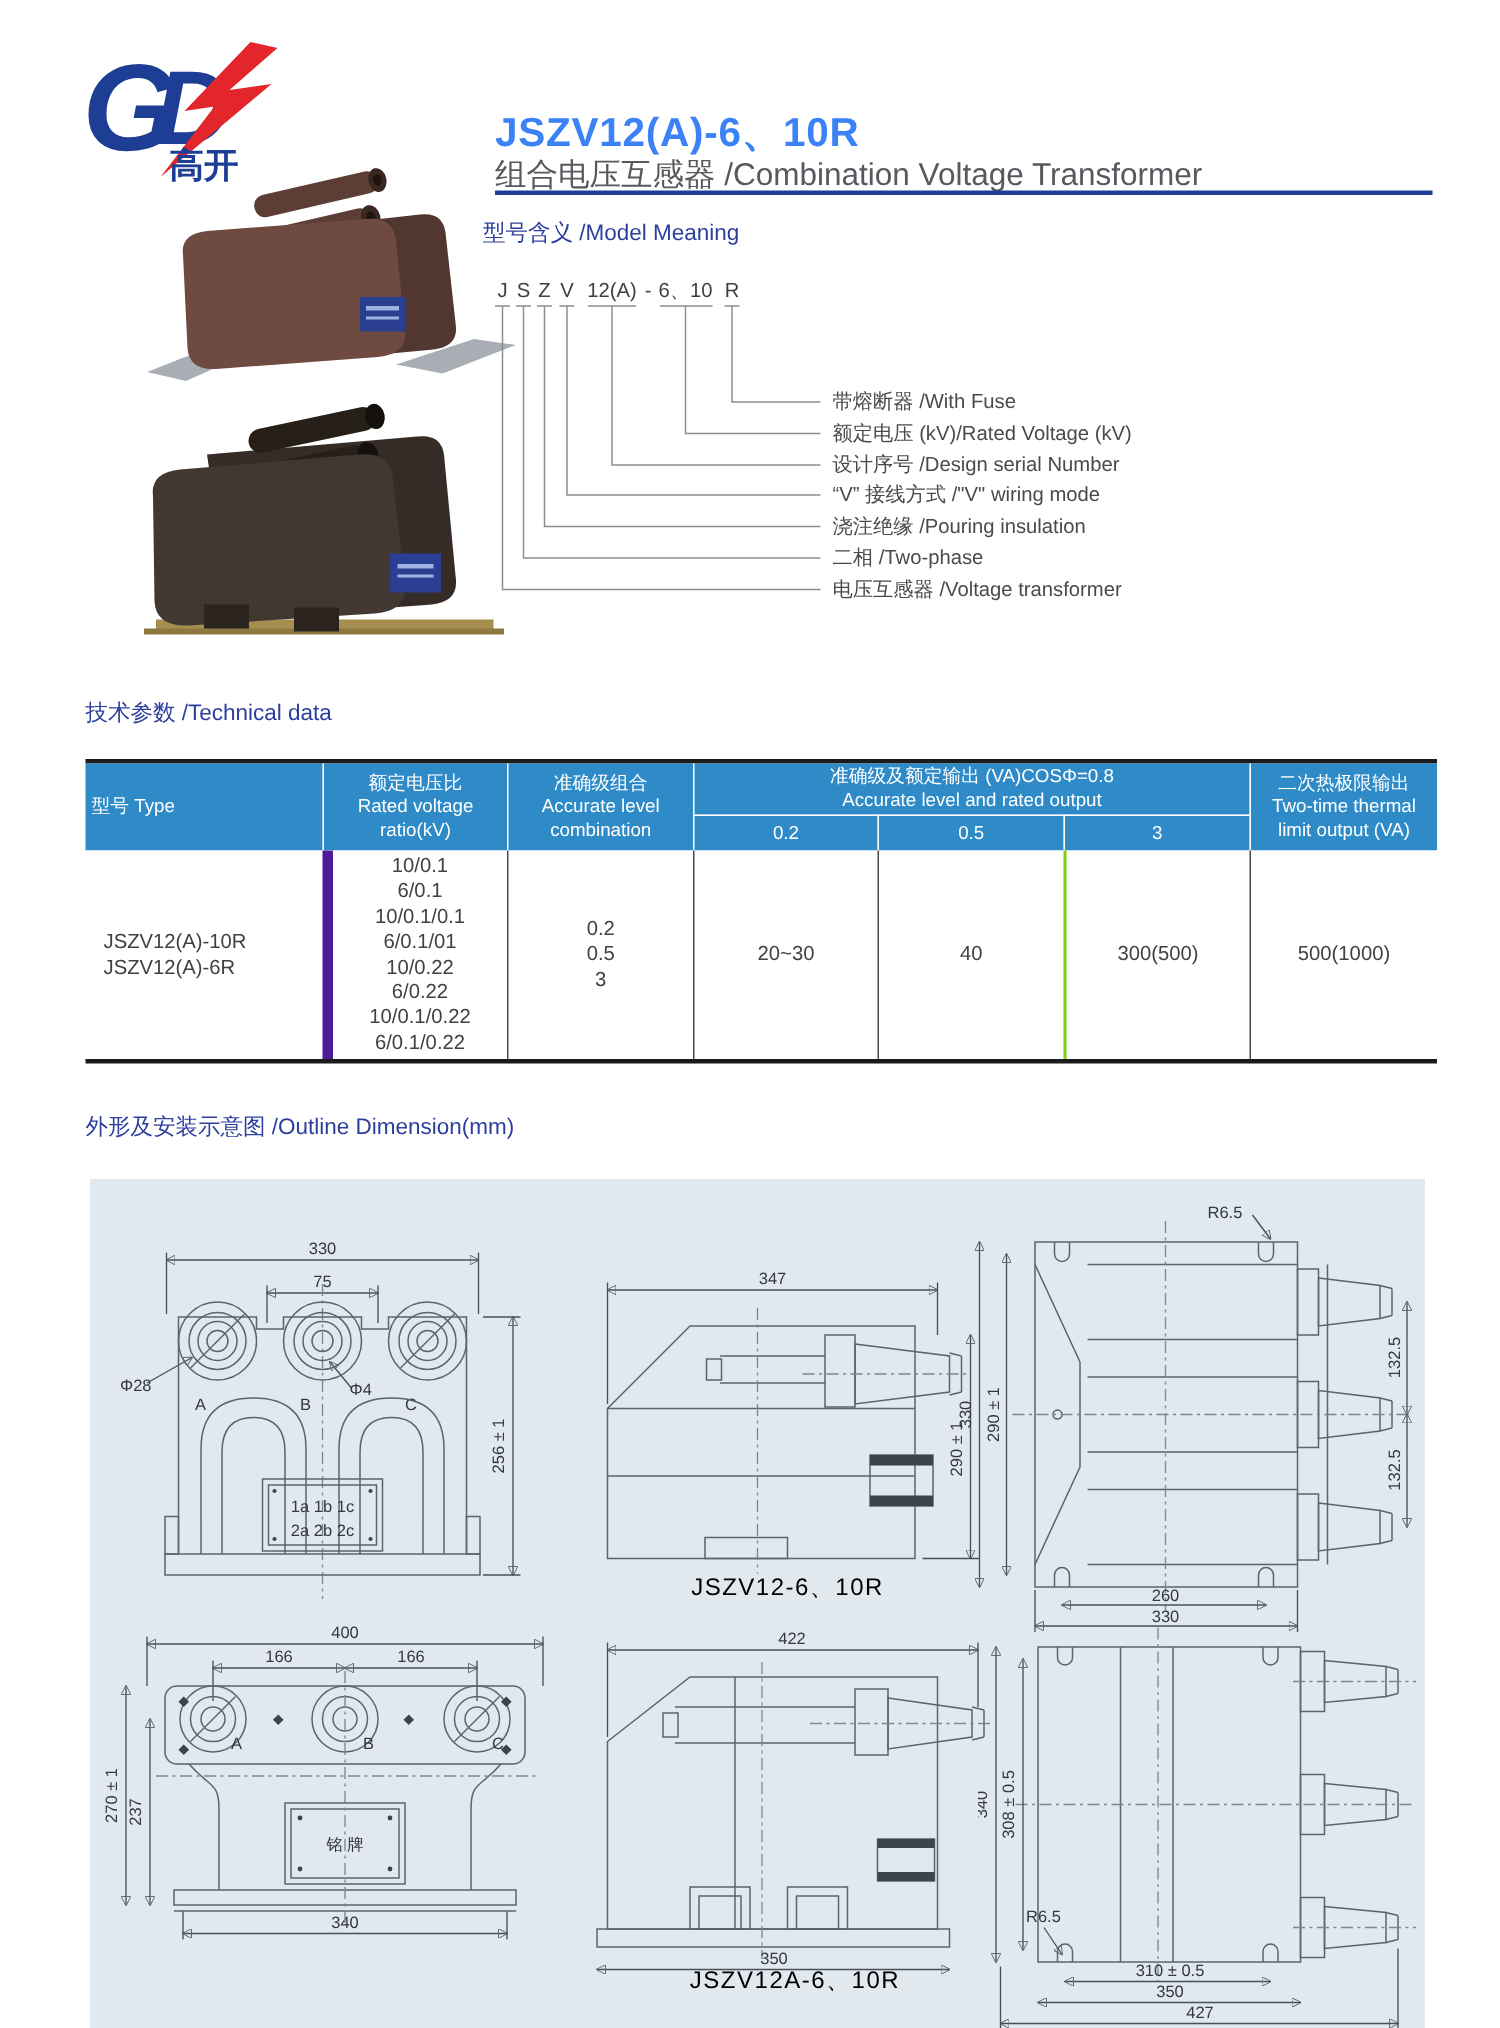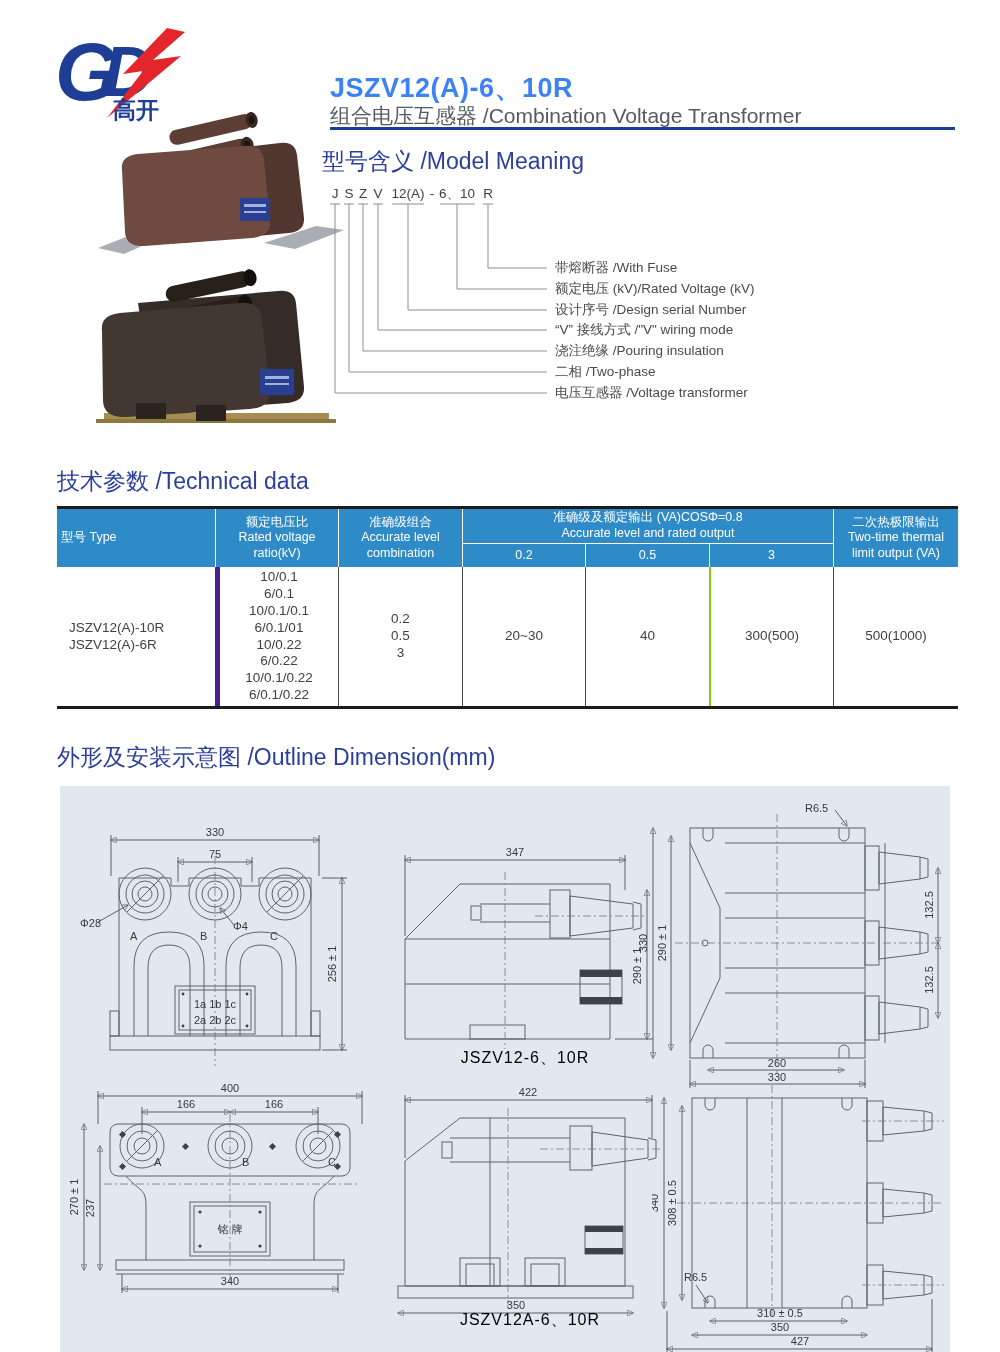--- a/index.html
+++ b/index.html
@@ -5,21 +5,21 @@
   html,body{margin:0;padding:0;background:#888;}
   .page{position:relative;width:1000px;height:1352px;background:#ffffff;overflow:hidden;
         font-family:"Liberation Sans","DejaVu Sans",sans-serif;color:#414042;}
   .abs{position:absolute;}
 
   
   .title{position:absolute;left:330px;top:70px;font-size:27px;font-weight:bold;color:#3b82f6;letter-spacing:.5px;}
   .subtitle{position:absolute;left:330px;top:102px;font-size:21px;color:#565a5e;}
   .title-rule{position:absolute;left:330px;top:127px;width:625px;height:3px;background:#1e3d96;}
 
-  .section-heading{position:absolute;font-size:23px;color:#2c3f9c;}
+  .section-heading{position:absolute;font-size:15px;color:#2c3f9c;}
 
   
   .mm-svg text{font-family:"Liberation Sans","DejaVu Sans",sans-serif;}
   .mm-code{font-size:13.5px;fill:#3f3f3f;}
   .mm-label{font-size:13.5px;fill:#4a4a4a;}
 
   
   .tech-table{position:absolute;left:57px;top:506px;width:901px;
     display:grid;grid-template-columns:158px 123px 124px 123px 124px 124px 125px;
     grid-template-rows:34px 24px auto;
@@ -32,21 +32,21 @@
   .rs{grid-row:1/3;}
   .c-type{grid-column:1;justify-content:flex-start;padding-left:4px;text-align:center;}
   .c-ratio{grid-column:2;border-left:1px solid #fff;}
   .c-level{grid-column:3;border-left:1px solid #fff;}
   .c-group{grid-column:4/7;grid-row:1;border-left:1px solid #fff;}
   .c-s1{grid-column:4;grid-row:2;border-left:1px solid #fff;border-top:1px solid #fff;}
   .c-s2{grid-column:5;grid-row:2;border-left:1px solid #fff;border-top:1px solid #fff;}
   .c-s3{grid-column:6;grid-row:2;border-left:1px solid #fff;border-top:1px solid #fff;}
   .c-thermal{grid-column:7;border-left:1px solid #fff;}
   .b1{grid-column:1;grid-row:3;justify-content:flex-start;padding-left:12px;text-align:left;}
-  .b2{grid-column:2;grid-row:3;border-left:5px solid #4c1d95;}
+  .b2{grid-column:2;grid-row:3;border-left:7px solid #4c1d95;}
   .b3{grid-column:3;grid-row:3;border-left:1px solid #4a4a4a;}
   .b4{grid-column:4;grid-row:3;border-left:1px solid #4a4a4a;}
   .b5{grid-column:5;grid-row:3;border-left:1px solid #4a4a4a;}
   .b6{grid-column:6;grid-row:3;border-left:2px solid #84cc16;}
   .b7{grid-column:7;grid-row:3;border-left:1px solid #4a4a4a;}
 
   
   .panel{position:absolute;left:60px;top:786px;width:890px;height:566px;background:#e1e9ef;overflow:hidden;}
   .panel svg{position:absolute;}
   .panel svg line,.panel svg path,.panel svg rect,.panel svg circle,.panel svg polyline,.panel svg polygon{

